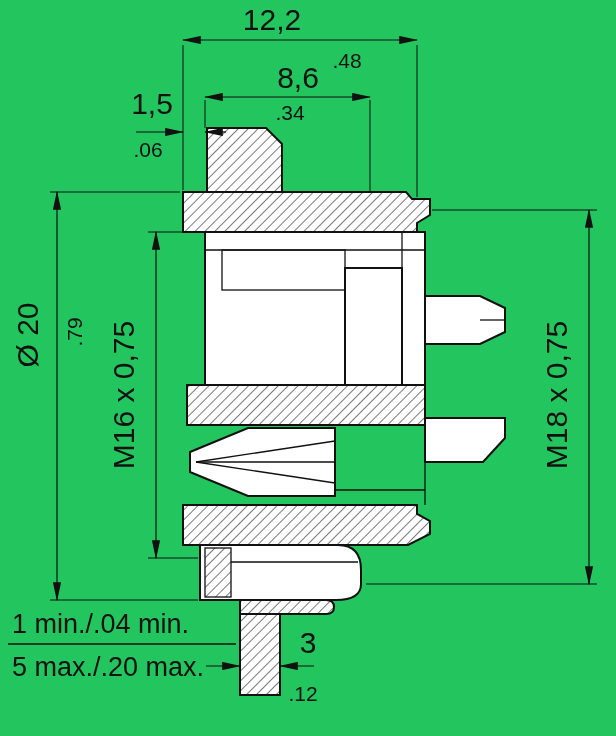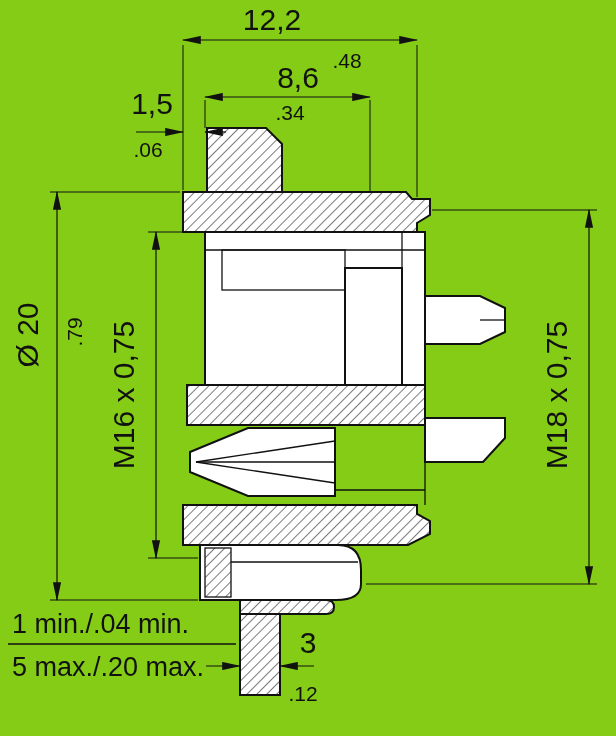--- a/index.html
+++ b/index.html
@@ -1,16 +1,16 @@
 <!DOCTYPE html>
 <html><head>
 <meta charset="utf-8">
 <style>
   html,body{margin:0;padding:0;background:#fff;}
-  #stage{position:relative;width:616px;height:736px;background:#84cc16;overflow:hidden;}
+  #stage{position:relative;width:616px;height:736px;background:#22c55e;overflow:hidden;}
   svg{display:block;}
   .mm{font-family:"Liberation Sans",sans-serif;font-size:30px;fill:#111;}
   .in{font-family:"Liberation Sans",sans-serif;font-size:21px;fill:#111;}
   .minmax{font-family:"Liberation Sans",sans-serif;font-size:27px;fill:#111;}
   .hatched{fill:url(#hatch);stroke:#111;stroke-width:2;}
   .solid{fill:#fff;stroke:#111;stroke-width:2;}
   .thin{stroke:#111;stroke-width:1.3;fill:none;}
   .ext{stroke:#111;stroke-width:1;fill:none;}
   .dim{stroke:#111;stroke-width:1.2;fill:none;}
   .bar{stroke:#111;stroke-width:1.6;fill:none;}

